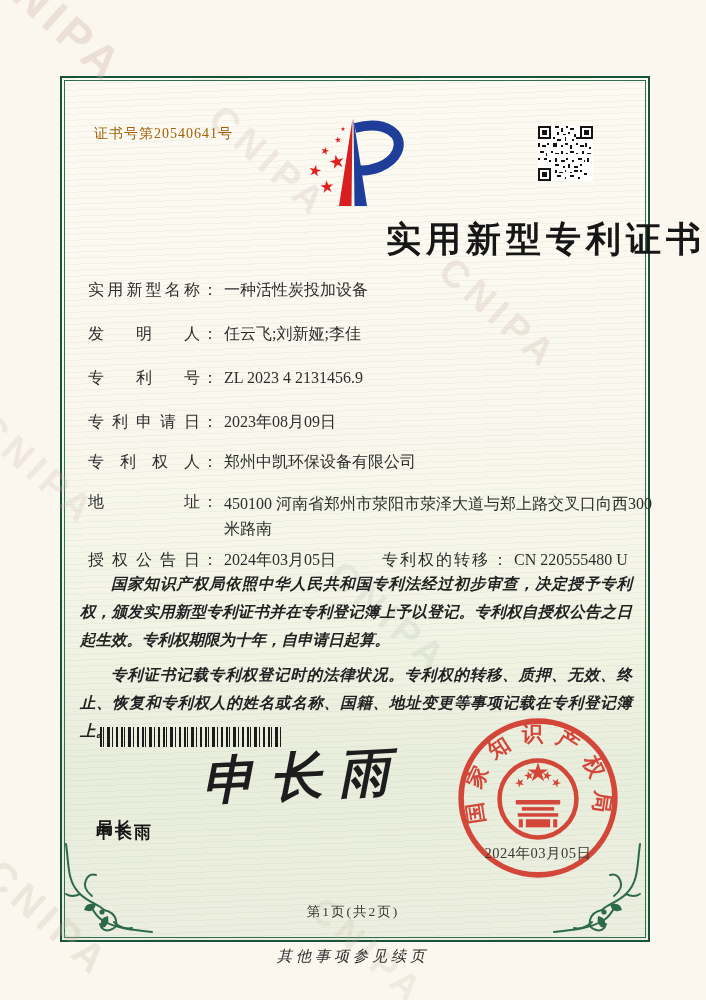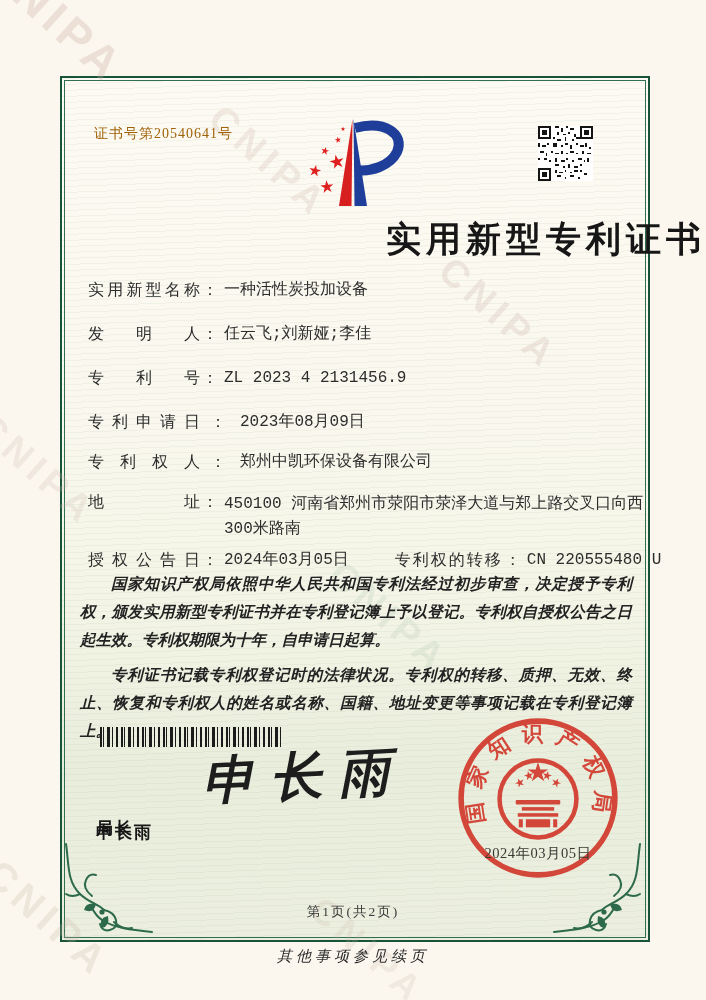--- a/index.html
+++ b/index.html
@@ -39,24 +39,24 @@
   .cert-no{position:absolute;left:94px;top:125px;font-size:14px;letter-spacing:1px;color:#a16207;z-index:3;}
   .logo{position:absolute;left:293px;top:116px;width:118px;height:96px;z-index:3;}
   .qr{position:absolute;left:538px;top:126px;width:55px;height:55px;z-index:3;}
   .title{
     position:absolute;left:0;right:0;top:216px;text-align:right;z-index:3;
     font-size:35px;font-weight:700;letter-spacing:5px;color:#161616;
   }
   
   .fields{position:absolute;left:88px;top:280px;width:530px;font-size:16px;z-index:3;color:#2d2d2d;}
   .f-row{display:flex;margin-bottom:24px;line-height:1.25;}
-  .f-row.tight{margin-bottom:20px;gap:8px;}
+  .f-row.tight{margin-bottom:20px;}
   .f-label{display:inline-block;width:112px;text-align:justify;text-align-last:justify;flex:none;}
   .f-colon{flex:none;margin:0 6px 0 2px;}
-  .f-value{flex:none;font-family:Liberation Mono, monospace;}
+  .f-value{flex:none;}
   .f-row.addr{margin-bottom:8px;}
   .f-row.addr .f-value{width:430px;line-height:1.55;flex:none;}
   .f-group2{display:flex;margin-left:46px;}
   .f-label.auto{width:auto;text-align:left;text-align-last:auto;letter-spacing:2px;}
   
   .paras{
     position:absolute;left:80px;top:570px;width:552px;z-index:3;
     font-size:15.5px;line-height:1.82;font-style:italic;color:#222;text-align:justify;
   }
   .paras p{margin:0 0 6px 0;text-indent:2em;font-weight:bold;}

